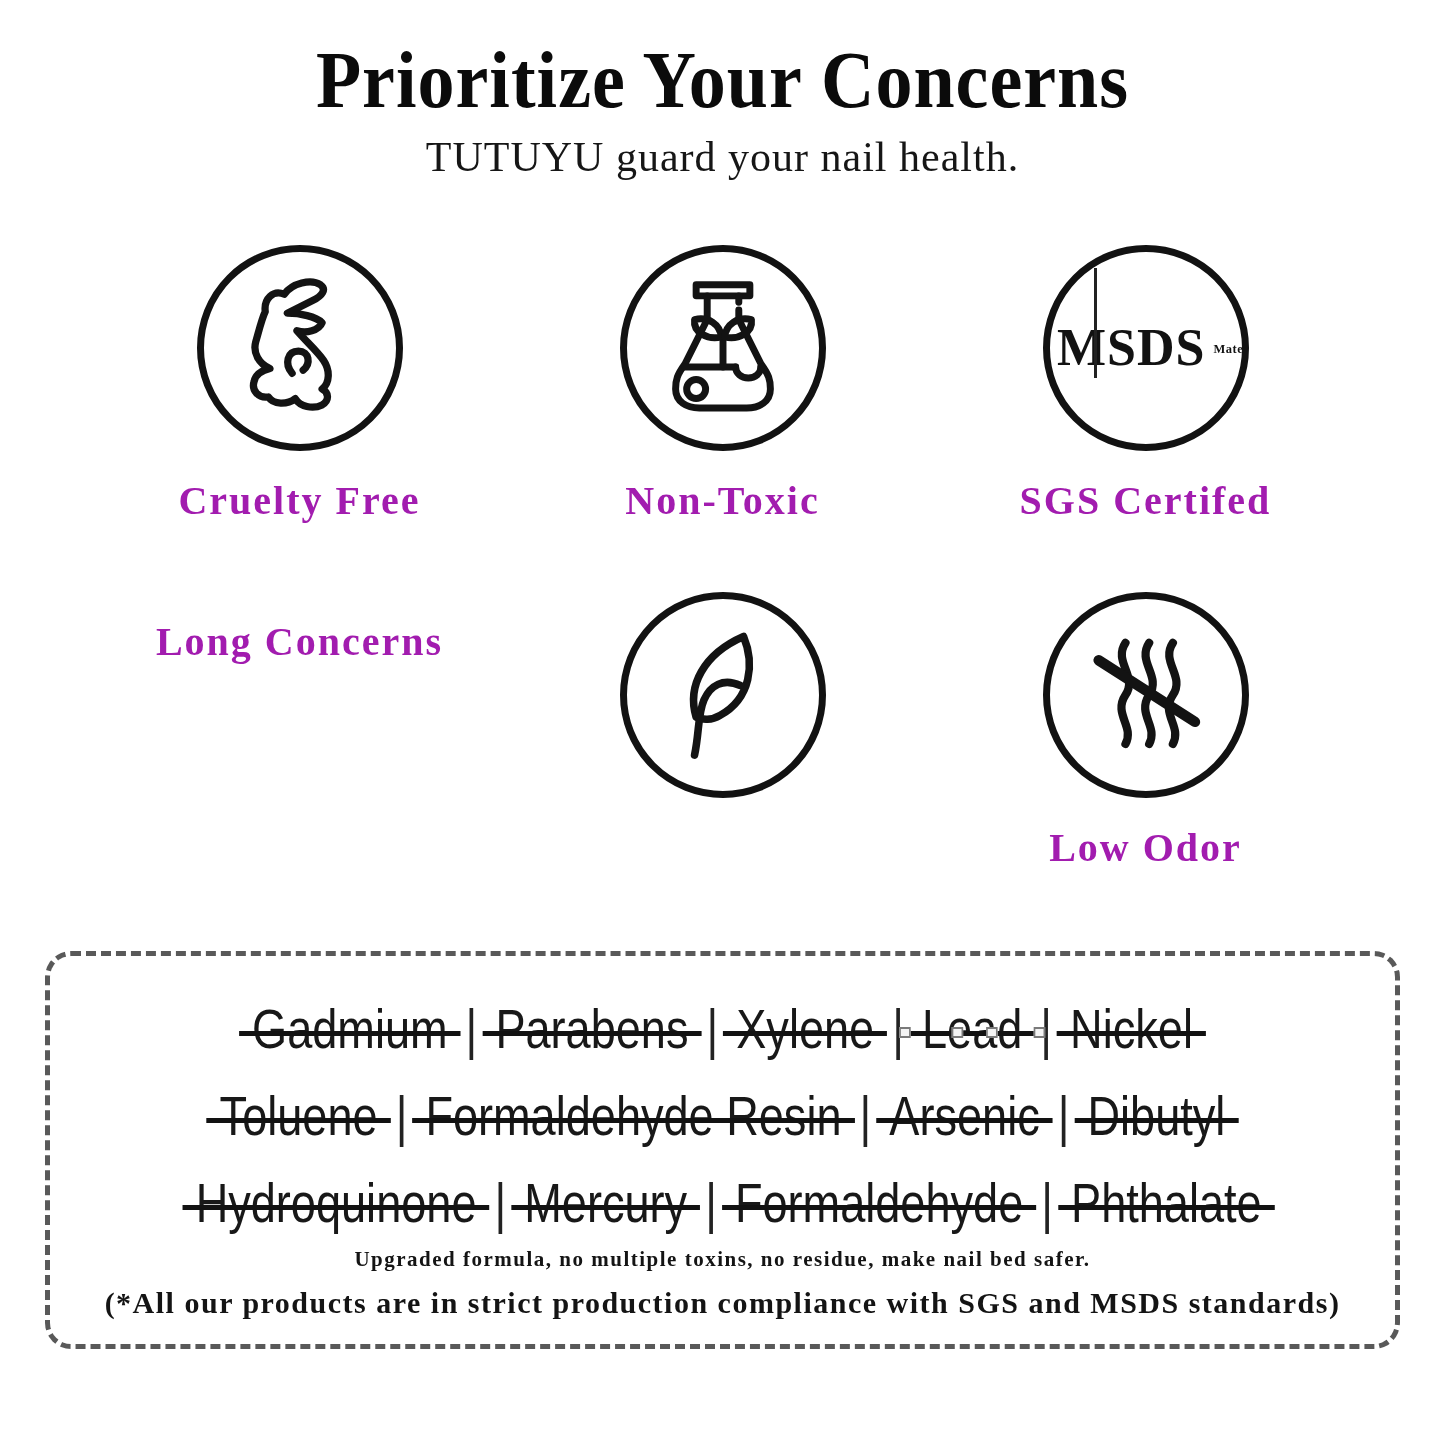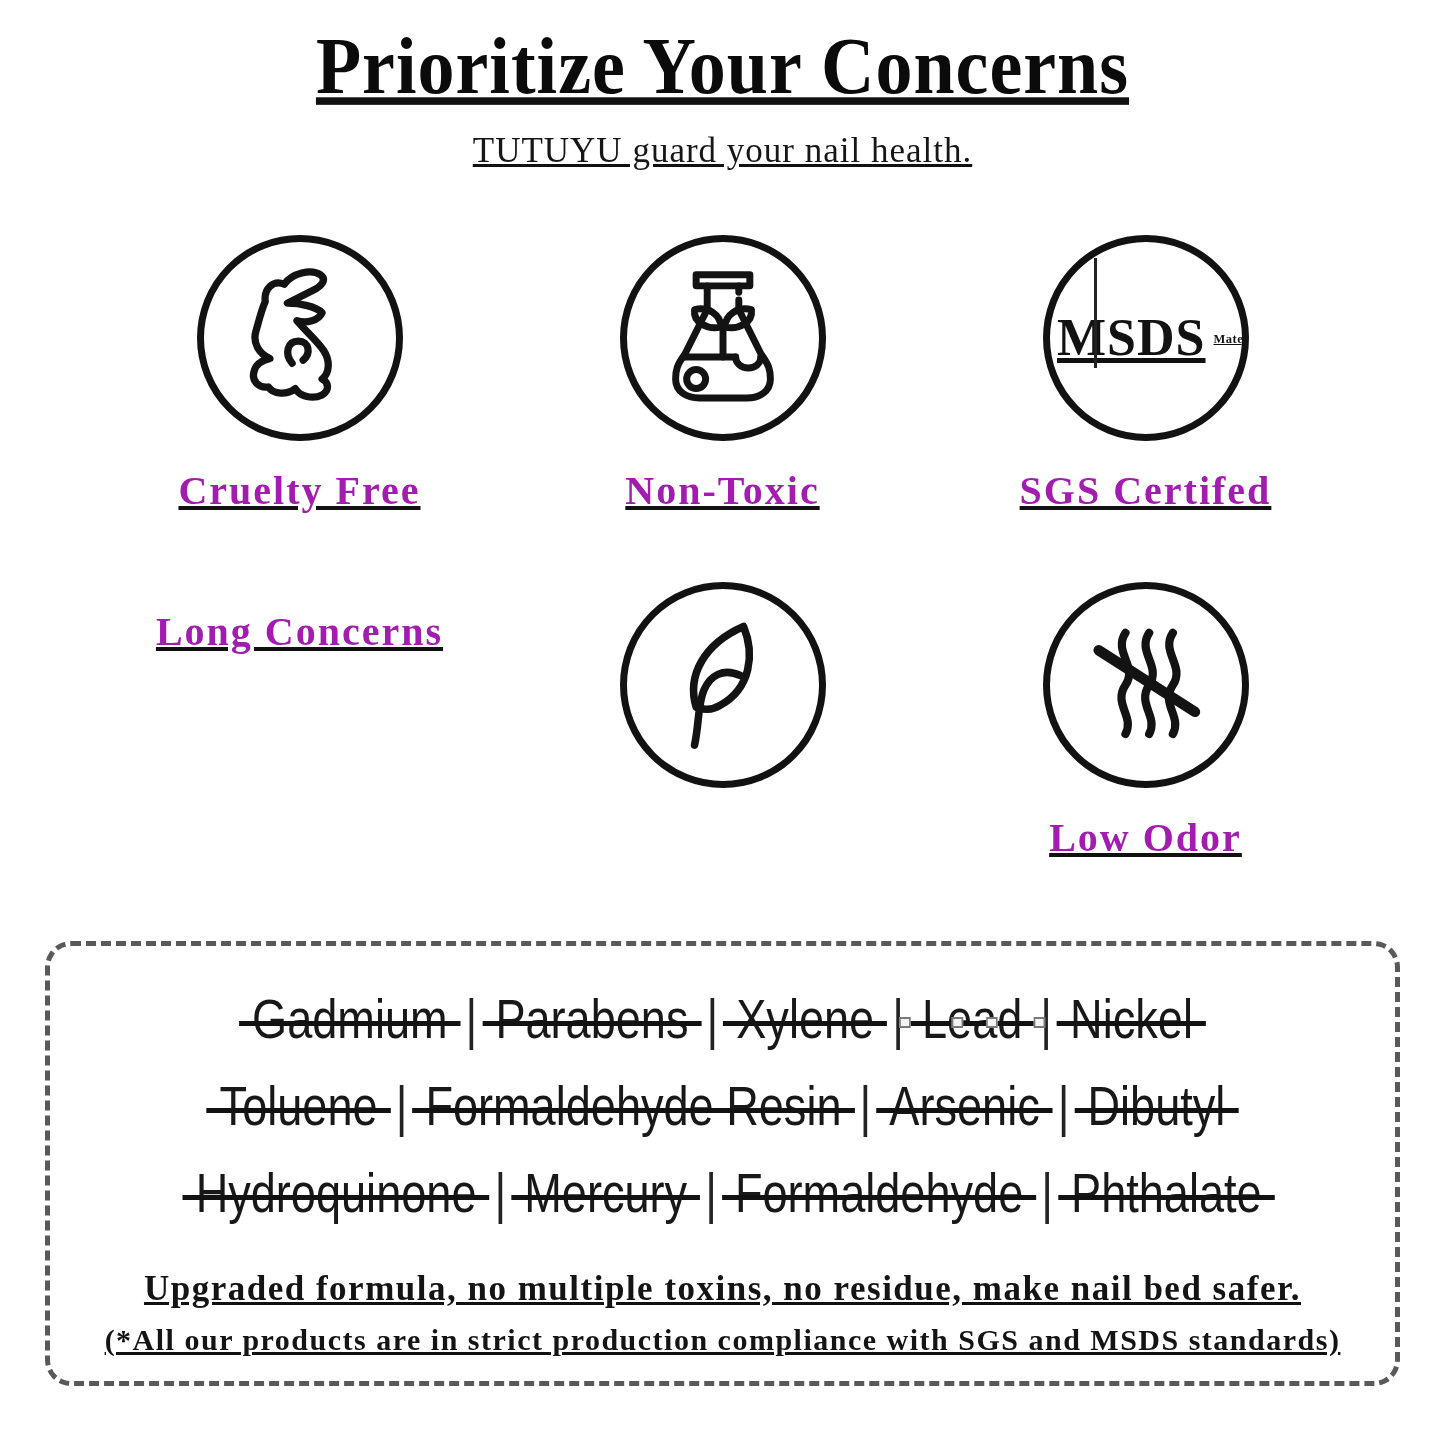--- a/index.html
+++ b/index.html
@@ -3,35 +3,35 @@
 <meta charset="utf-8">
 <style>
   * { margin:0; padding:0; box-sizing:border-box; }
   html,body { width:1445px; height:1445px; }
   body {
     background:#ffffff;
     font-family:"Liberation Serif", serif;
     color:#111111;
     overflow:hidden;
   }
-  .page { width:1445px; height:1445px; padding-top:24px;text-decoration:underline; }
+  .page { width:1445px; height:1445px; padding-top:38px; }
 
   
   .title {
     text-align:center;
     font-size:74px;
     font-weight:bold;
     letter-spacing:1px;
     color:#0b0b0b;
     transform:scaleY(1.08);
   }
   .subtitle {
     text-align:center;
-    font-size:35px;
-    margin-top:22px;
+    font-size:42px;
+    margin-top:10px;
     letter-spacing:1px;
     color:#161616;
   }
 
   
   .grid {
     margin:64px 88px 0 88px;
     display:grid;
     grid-template-columns:1fr 1fr 1fr;
     row-gap:68px;
@@ -106,21 +106,21 @@
   }
   .h1 { left:-28px; } .h2 { left:30%; } .h3 { left:64%; } .h4 { right:-28px; }
 
   .note {
     font-family:"Liberation Serif", serif;
     font-weight:bold;
     color:#141414;
     letter-spacing:1.5px;
     white-space:nowrap;
   }
-  .note1 { font-size:35px; margin-top:32px; }
+  .note1 { font-size:21px; margin-top:0; }
   .note2 { font-size:30px; margin-top:14px; }
 </style>
 </head>
 <body>
 
 <div class="page">
 
   <div class="title">Prioritize Your Concerns</div>
   <div class="subtitle">TUTUYU guard your nail health.</div>
 

